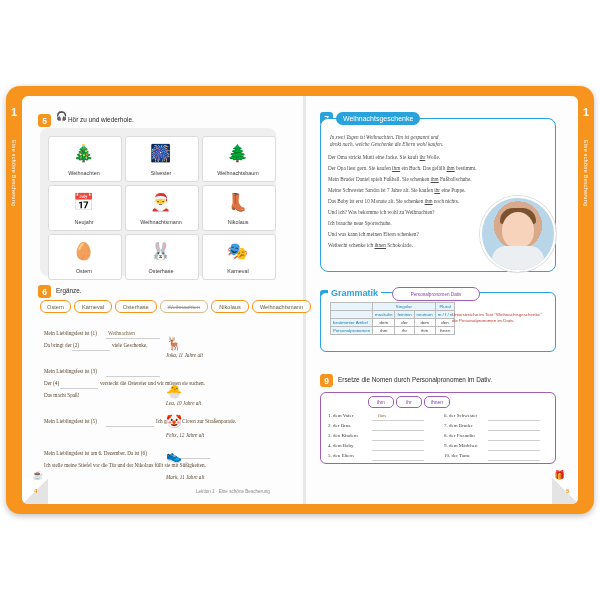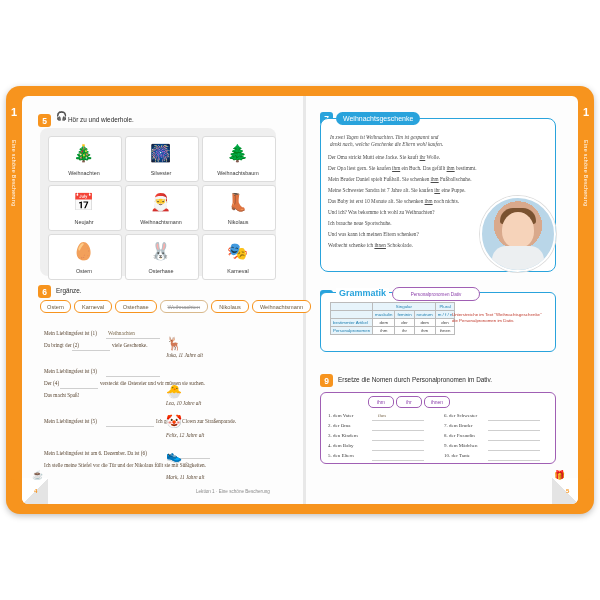--- a/index.html
+++ b/index.html
@@ -60,21 +60,21 @@
 
   .photo{position:absolute;left:480px;top:196px;width:72px;height:72px;border-radius:50%;
          background:radial-gradient(circle at 50% 38%,#f2cdb0 0 26%,#d9a98c 26% 42%,#b9d6e8 42% 100%);
          border:2px solid #fff;box-shadow:0 0 0 1px #ddd;overflow:hidden;}
   .photo .face{position:absolute;left:20px;top:14px;width:32px;height:36px;border-radius:50% 50% 45% 45%;background:#f6d3ba;}
   .photo .hair{position:absolute;left:18px;top:10px;width:36px;height:16px;border-radius:18px 18px 4px 4px;background:#7a5230;}
   .photo .shirt{position:absolute;left:10px;top:48px;width:52px;height:26px;border-radius:14px 14px 0 0;background:#eceff1;}
 
   
   .gramm{position:absolute;left:320px;top:292px;width:234px;height:58px;border:1px solid #29a3dc;border-radius:6px;background:#fff;}
-  .gramm-title{position:absolute;left:328px;top:288px;font-size:9px;color:#29a3dc;font-weight:bold;background:#fff;padding:0 3px;margin-left:8px;}
+  .gramm-title{position:absolute;left:328px;top:288px;font-size:9px;color:#29a3dc;font-weight:bold;background:#fff;padding:0 3px;}
   .gcap{position:absolute;left:392px;top:287px;width:86px;height:12px;border:1px solid #a05fb4;border-radius:7px;
         color:#8e44ad;font-size:4.6px;display:flex;align-items:center;justify-content:center;background:#fff;text-align:center;line-height:5px;}
   table.gtab{position:absolute;left:330px;top:302px;border-collapse:collapse;font-size:4.4px;color:#444;}
   table.gtab td,table.gtab th{border:1px solid #bbb;padding:1px 2px;text-align:center;font-weight:normal;}
   table.gtab th{background:#e7f4fb;color:#1e7fb0;}
   table.gtab td.rowh{background:#e7f4fb;color:#1e7fb0;text-align:left;}
   .note{position:absolute;left:452px;top:312px;width:92px;font-size:4.4px;color:#c0392b;line-height:6px;}
 
   
   .purple{position:absolute;left:320px;top:392px;width:234px;height:70px;border:1px solid #a05fb4;border-radius:6px;background:#fff;}

